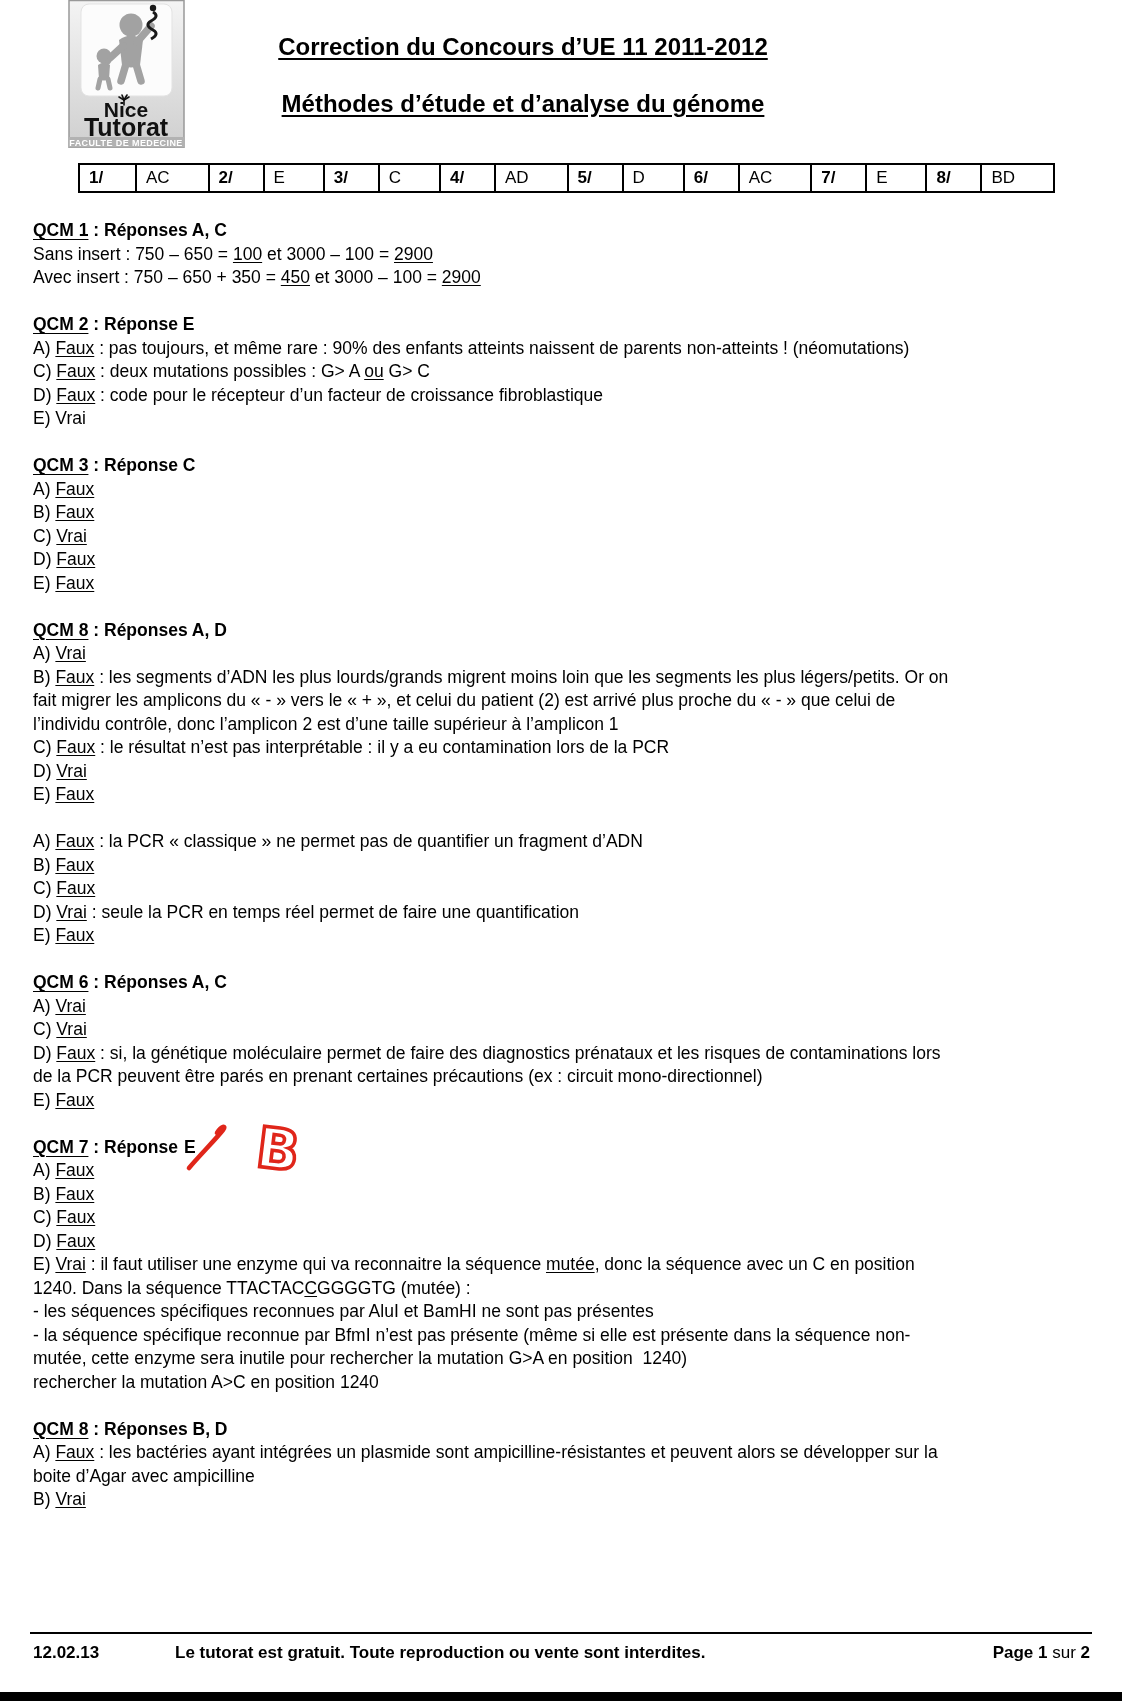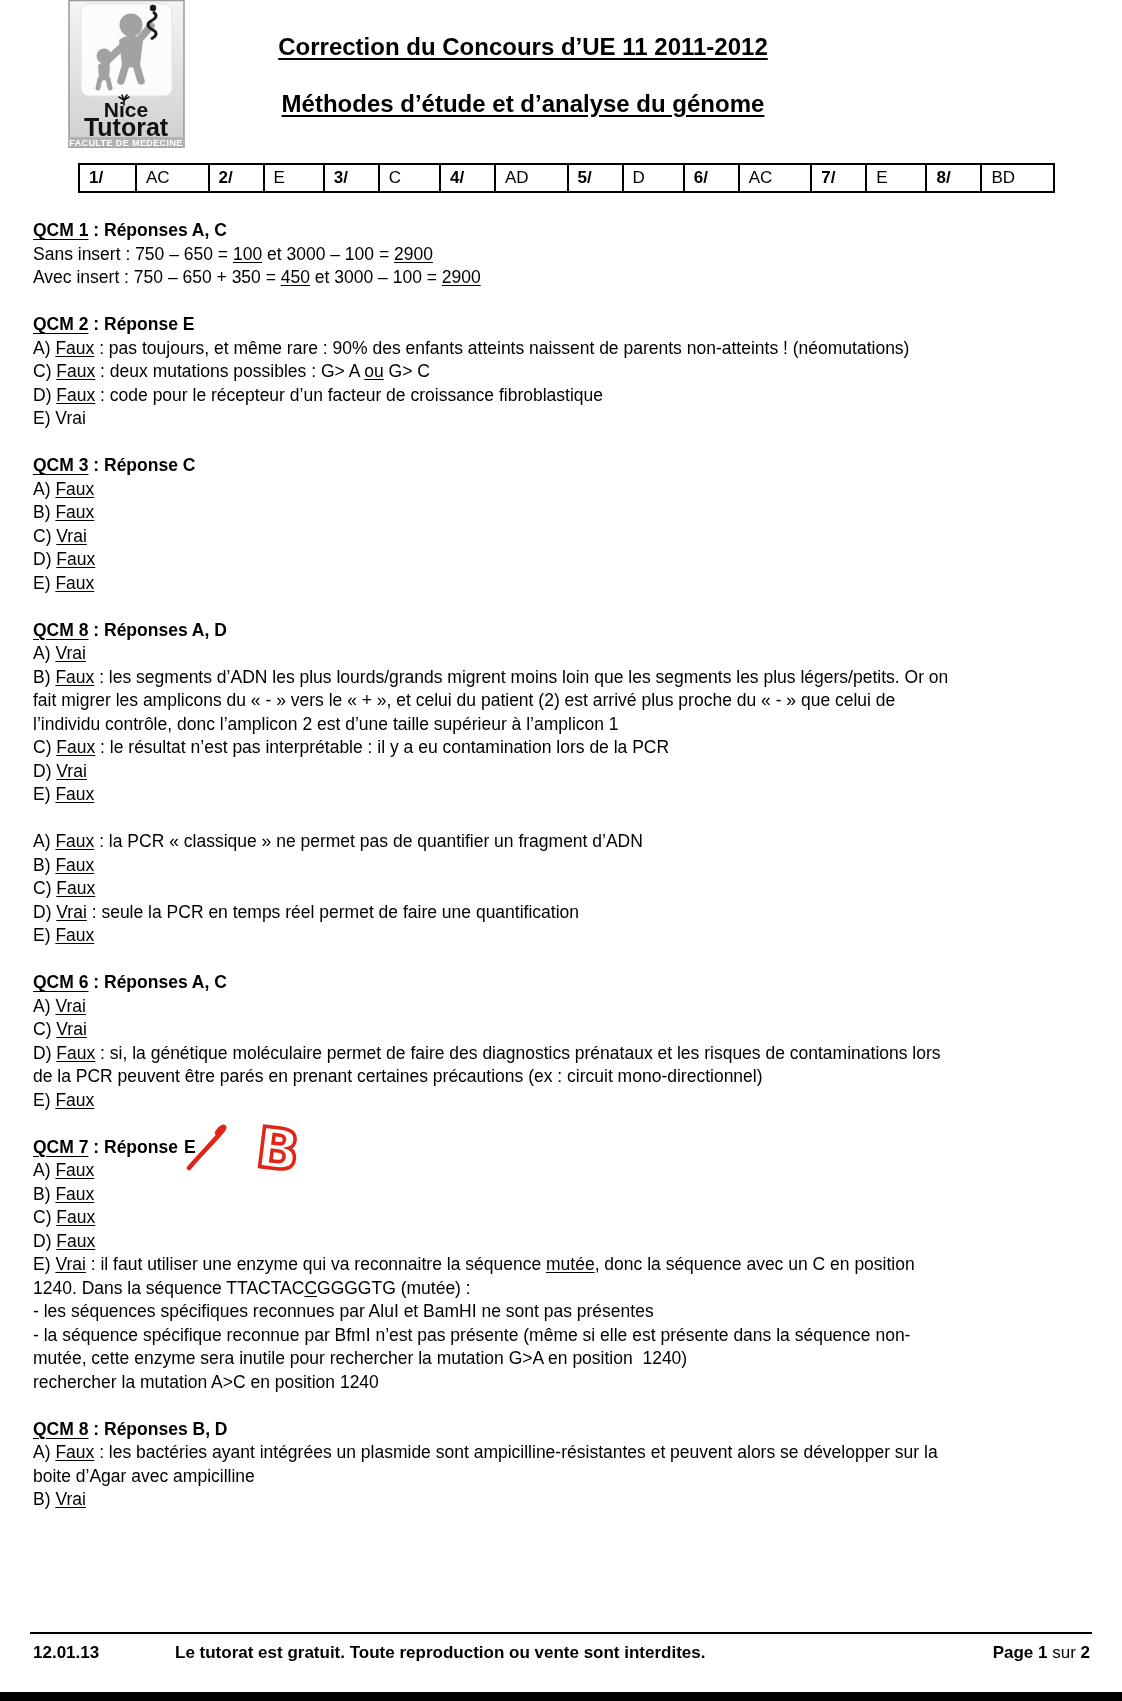--- a/index.html
+++ b/index.html
@@ -197,19 +197,19 @@
       <div class="section">
         <div class="sec-heading"><span class="qcm-label">QCM 8</span><span class=""> : Réponses B, D</span></div>
         <div class="line"><span class="">A) </span><span class="u">Faux</span><span class=""> : les bactéries ayant intégrées un plasmide sont ampicilline-résistantes et peuvent alors se développer sur la</span></div>
         <div class="line"><span class="">boite d’Agar avec ampicilline</span></div>
         <div class="line"><span class="">B) </span><span class="u">Vrai</span></div>
       </div>
     </div>
 
   <div class="footer-rule"></div>
   <div class="footer">
-    <span class="footer-date">12.01.13</span>
+    <span class="footer-date">12.02.13</span>
     <span class="footer-notice">Le tutorat est gratuit. Toute reproduction ou vente sont interdites.</span>
     <span class="footer-page"><span class="">Page 1</span><span class="nb"> sur </span><span class="">2</span></span>
   </div>
   <div class="bottom-bar"></div>
 
 </div>
 
 </body></html>

